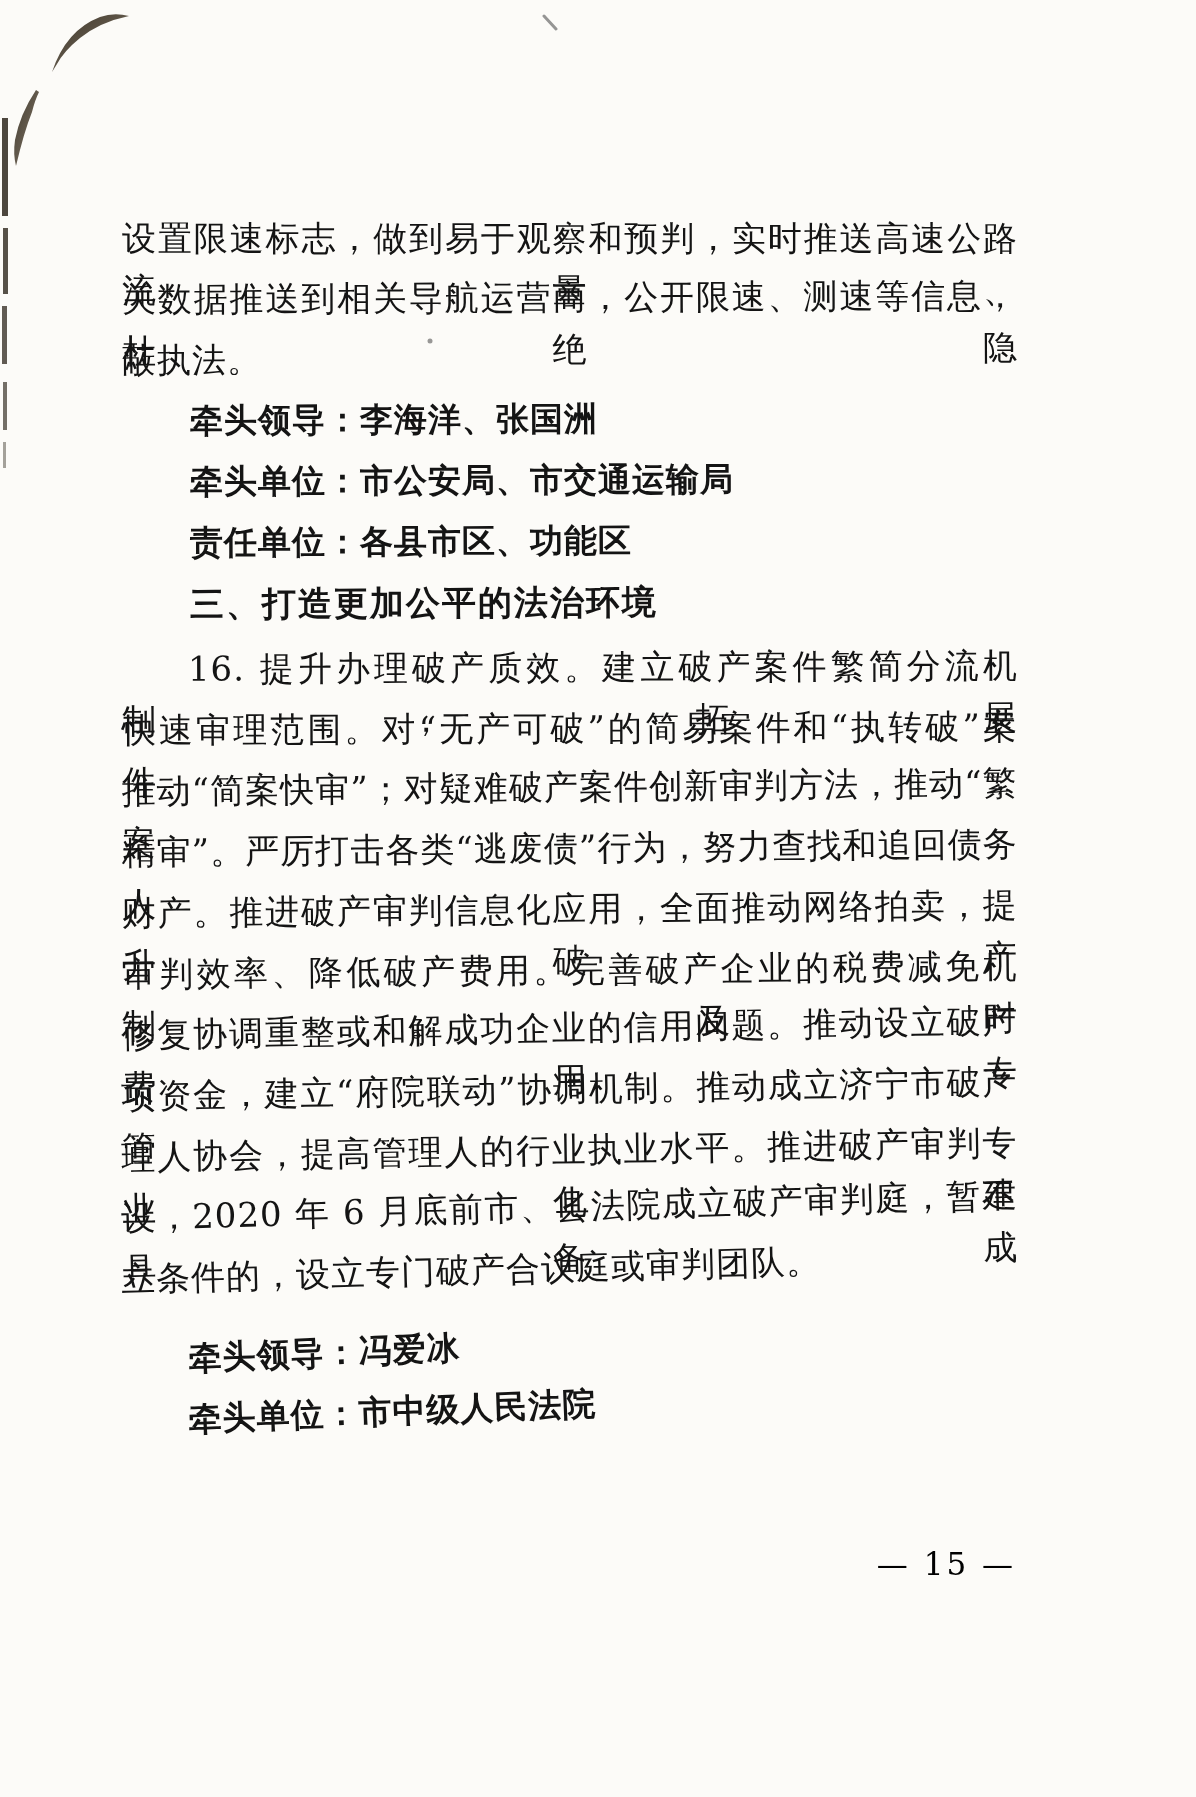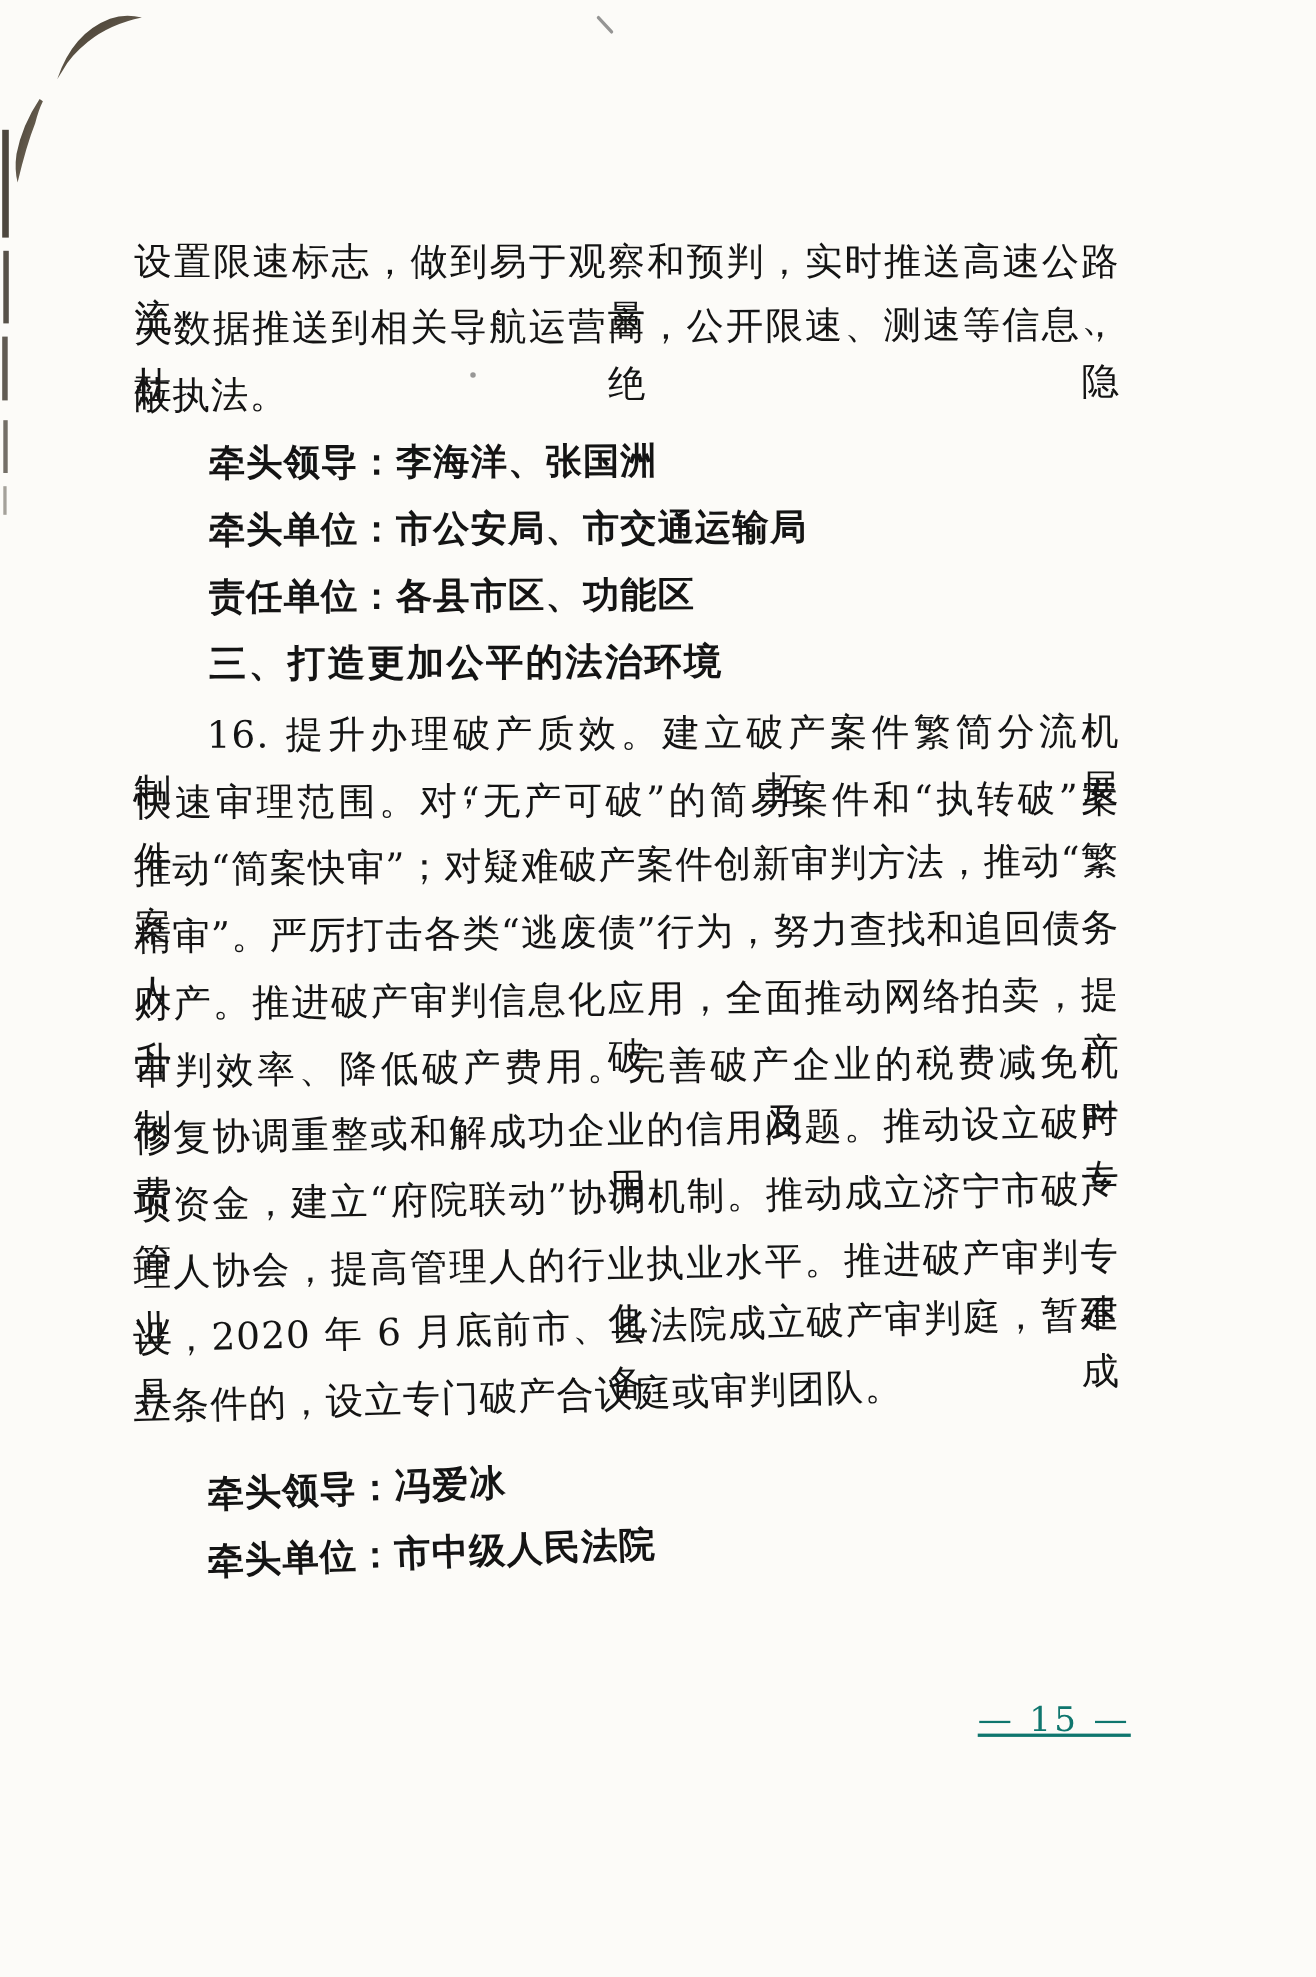--- a/index.html
+++ b/index.html
@@ -66,27 +66,26 @@
   
   .t0 { transform: rotate(0deg); }
   .t1 { transform: rotate(-0.25deg); }
   .t2 { transform: rotate(-0.55deg); }
   .t3 { transform: rotate(-0.95deg); }
   .t4 { transform: rotate(-1.5deg); }
   .t5 { transform: rotate(-2.2deg); }
   .page-number {
     position: absolute;
     top: 1546px;
-    right: 168px;
+    right: 180px;
     font-size: 31px;
     letter-spacing: 3px;
     font-family: "DejaVu Serif", "Liberation Serif", serif;
-    color: #0f766e;
+    color: #000000;
     white-space: nowrap;
-    text-decoration: underline;
   }
 </style>
 </head>
 <body>
 
 <div class="page">
 
   <svg class="scan-artifacts" width="1196" height="800" viewBox="0 0 1196 800">
     <defs>
       <linearGradient id="inkgrad" x1="0" y1="0" x2="1" y2="1">

